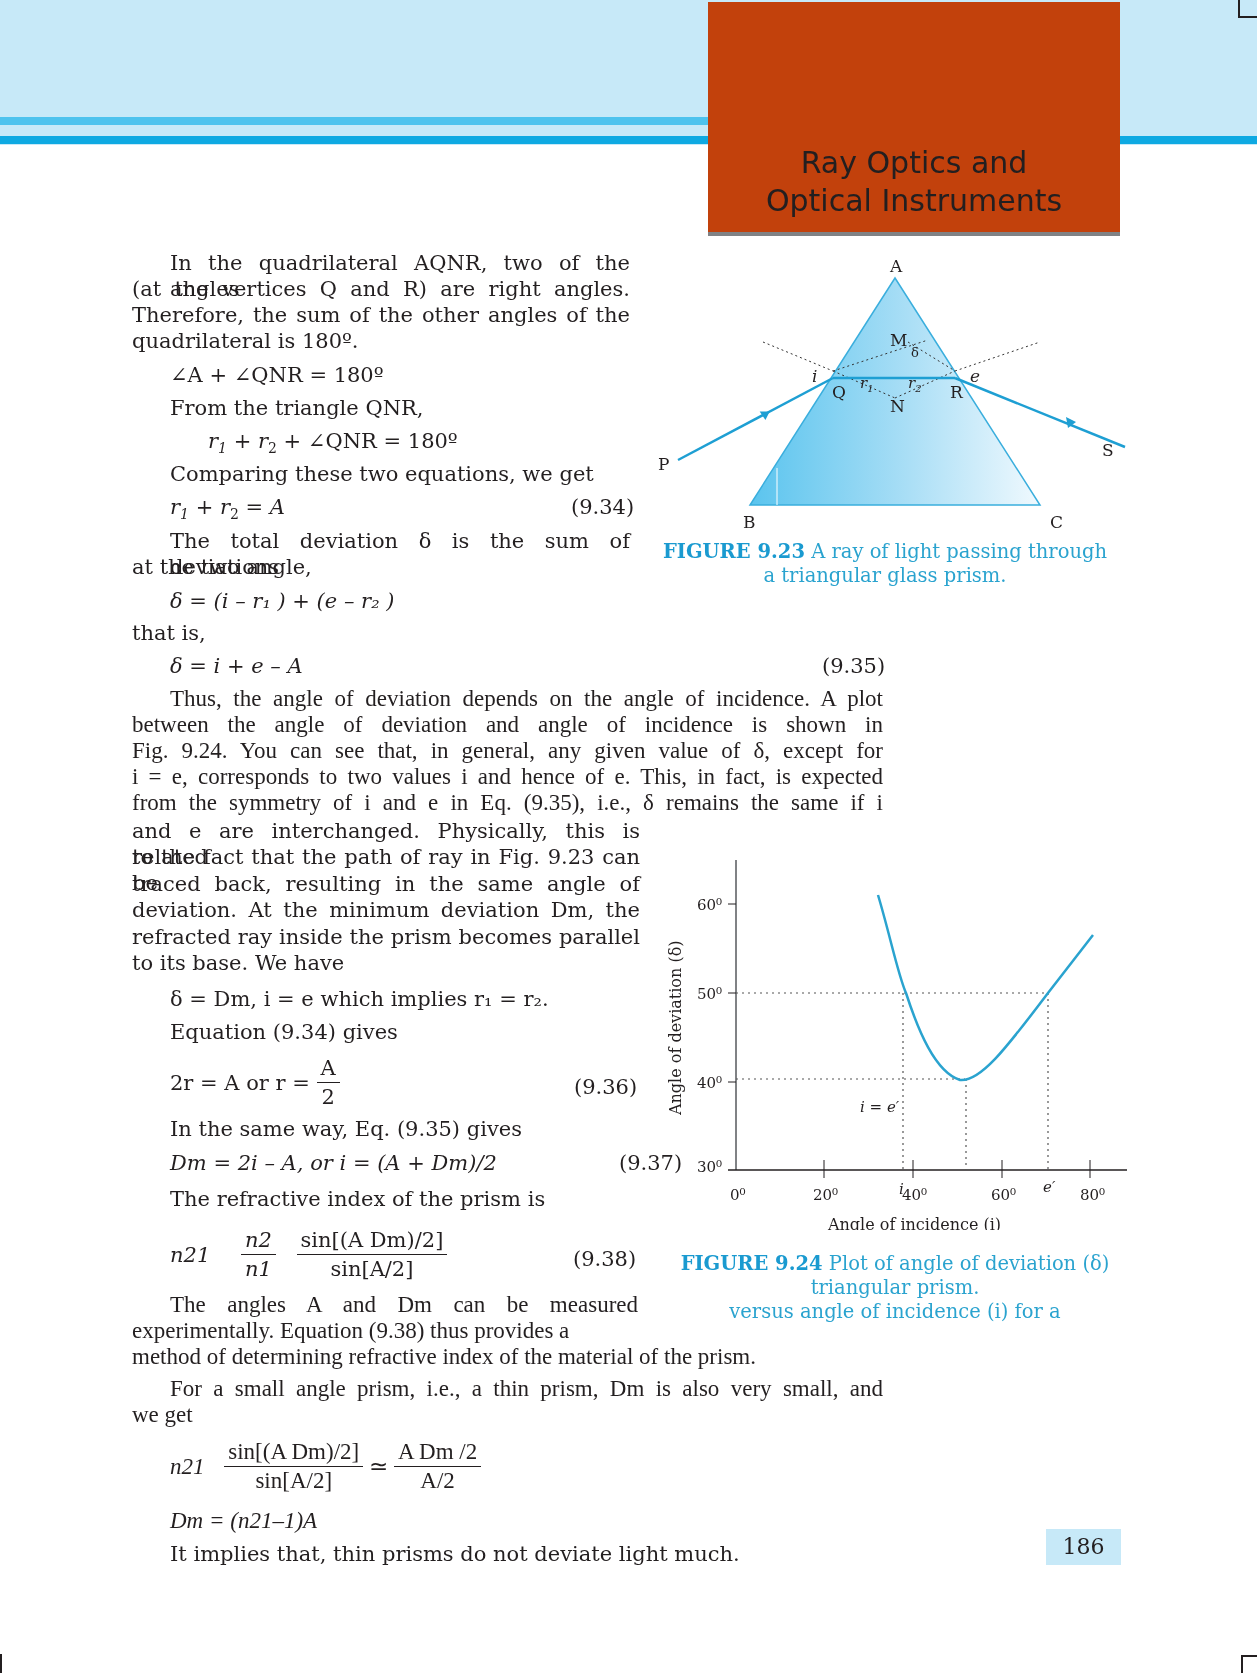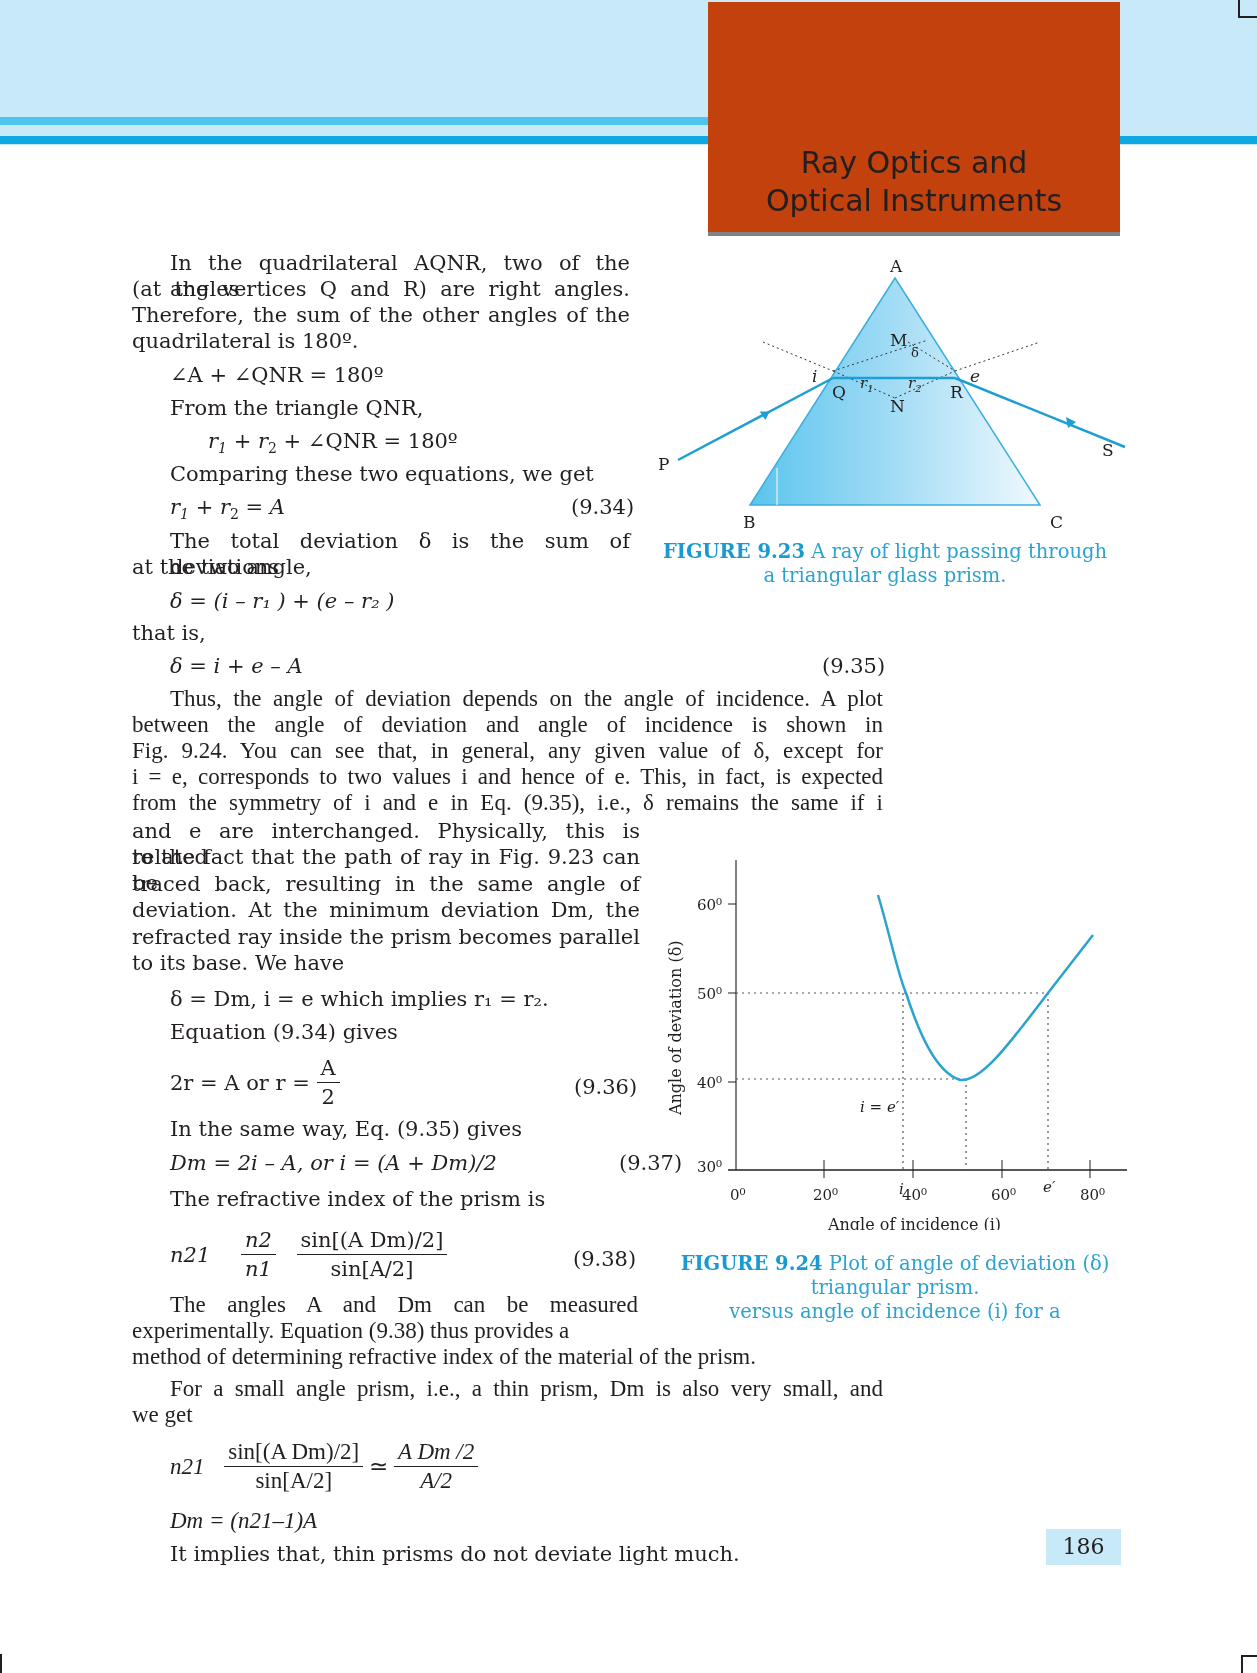--- a/index.html
+++ b/index.html
@@ -103,21 +103,21 @@
 <div class="txt just narrow" style="left:170px; top:1292px; width:468px;">The angles A and Dm can be measured</div>
 <div class="txt narrow" style="left:132px; top:1318px;">experimentally.  Equation (9.38) thus provides a</div>
 <div class="txt narrow" style="left:132px; top:1344px;">method of determining refractive index of the material of the prism.</div>
 <div class="txt just narrow" style="left:170px; top:1376px; width:713px;">For a small angle prism, i.e., a thin prism, Dm is also very small, and</div>
 <div class="txt narrow" style="left:132px; top:1402px;">we get</div>
 
 <div class="txt narrow" style="left:170px; top:1438px; height:62px;">
   <i class="m" style="vertical-align:middle;">n21</i>
   <span class="frac" style="margin-left:14px;"><span class="num">sin[(A   Dm)/2]</span><span class="den">sin[A/2]</span></span>
   <span style="vertical-align:middle;">≃</span>
-  <span class="frac" style="font-style:italic;"><span class="num">A   Dm  /2</span><span class="den">A/2</span></span>
+  <span class="frac" style=""><span class="num">A   Dm  /2</span><span class="den">A/2</span></span>
 </div>
 <div class="txt narrow" style="left:170px; top:1508px; font-style:italic;">Dm = (n21–1)A</div>
 <div class="txt" style="left:170px; top:1541px;">It implies that, thin prisms do not deviate light much.</div>
 
 <svg style="position:absolute; left:640px; top:240px;" width="490" height="290">
   <defs>
     <linearGradient id="prismGrad" x1="0" x2="1" y1="0" y2="0">
       <stop offset="0" stop-color="#5ac4ee"></stop>
       <stop offset="0.5" stop-color="#a3dcf5"></stop>
       <stop offset="1" stop-color="#f0f9fe"></stop>

